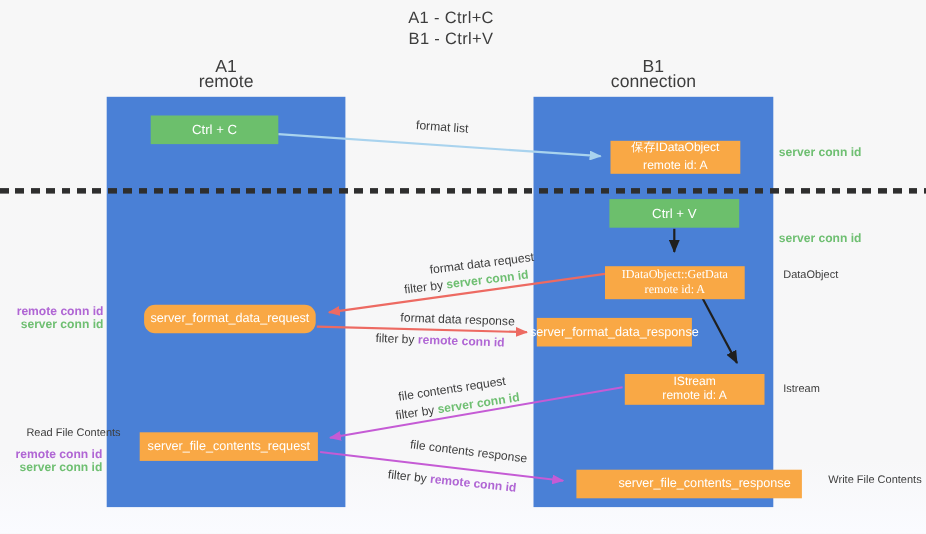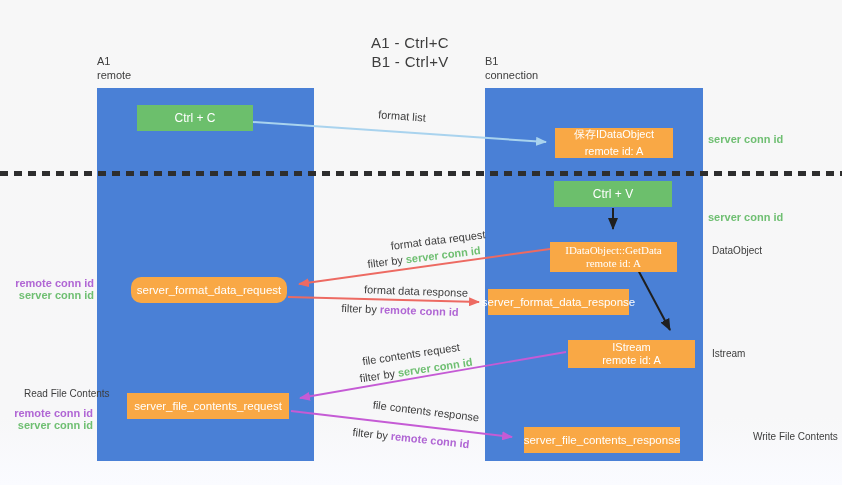--- a/index.html
+++ b/index.html
@@ -9,31 +9,31 @@
   }
   #stage{
     position:relative;
     width:842px;height:485px;
     overflow:hidden;
     background:linear-gradient(180deg,#f7f7f7 0%,#f7f7f8 86%,#fafbff 100%);
   }
   .title{
     position:absolute;top:7px;left:0;width:820px;
     text-align:center;color:var(--text-dark,#3d3d3d);
-    font-size:15px;line-height:19px;letter-spacing:.3px;margin-top:26px;
+    font-size:15px;line-height:19px;letter-spacing:.3px;
   }
   .col{
     position:absolute;top:88px;height:373px;
     background:var(--column-blue,#4a80d6);
   }
   .col.left{left:97px;width:217px;}
   .col.right{left:485px;width:218px;}
   .col-hdr{
-    position:absolute;top:54px;
-    color:var(--text-dark,#3d3d3d);font-size:11px;line-height:14px;
+    position:absolute;top:54px;text-align:center;
+    color:var(--text-dark,#3d3d3d);font-size:16px;line-height:14px;
   }
   .col-hdr.left{left:97px;width:217px;}
   .col-hdr.right{left:485px;width:218px;}
   .divider{
     position:absolute;left:0;top:171px;width:842px;height:5px;
     background:repeating-linear-gradient(90deg,#2e2e2e 0 8px,transparent 8px 14px);
   }
   .node{
     position:absolute;display:flex;flex-direction:column;
     align-items:center;justify-content:center;
@@ -128,21 +128,21 @@
   </div>
   <div class="node orange" style="left:131px;top:277px;width:156px;height:26px;border-radius:10px;">
     <div>server_format_data_request</div>
   </div>
   <div class="node orange" style="left:488px;top:289px;width:141px;height:26px;">
     <div>server_format_data_response</div>
   </div>
   <div class="node orange" style="left:127px;top:393px;width:162px;height:26px;">
     <div>server_file_contents_request</div>
   </div>
-  <div class="node orange" style="left:524px;top:427px;width:156px;height:26px;">
+  <div class="node orange" style="left:524px;top:427px;width:177px;height:26px;padding-left:28px;">
     <div>server_file_contents_response</div>
   </div>
 
   <div class="albl" style="left:402px;top:116px;--r:4deg;">format list</div>
 
   <div class="albl" style="left:438px;top:240px;--r:-7deg;">format data request</div>
   <div class="albl" style="left:424px;top:257px;--r:-7deg;"><span>filter by </span><span class="green-txt">server conn id</span></div>
 
   <div class="albl" style="left:416px;top:291px;--r:2deg;">format data response</div>
   <div class="albl" style="left:400px;top:310px;--r:2deg;"><span>filter by </span><span class="purple-txt">remote conn id</span></div>

